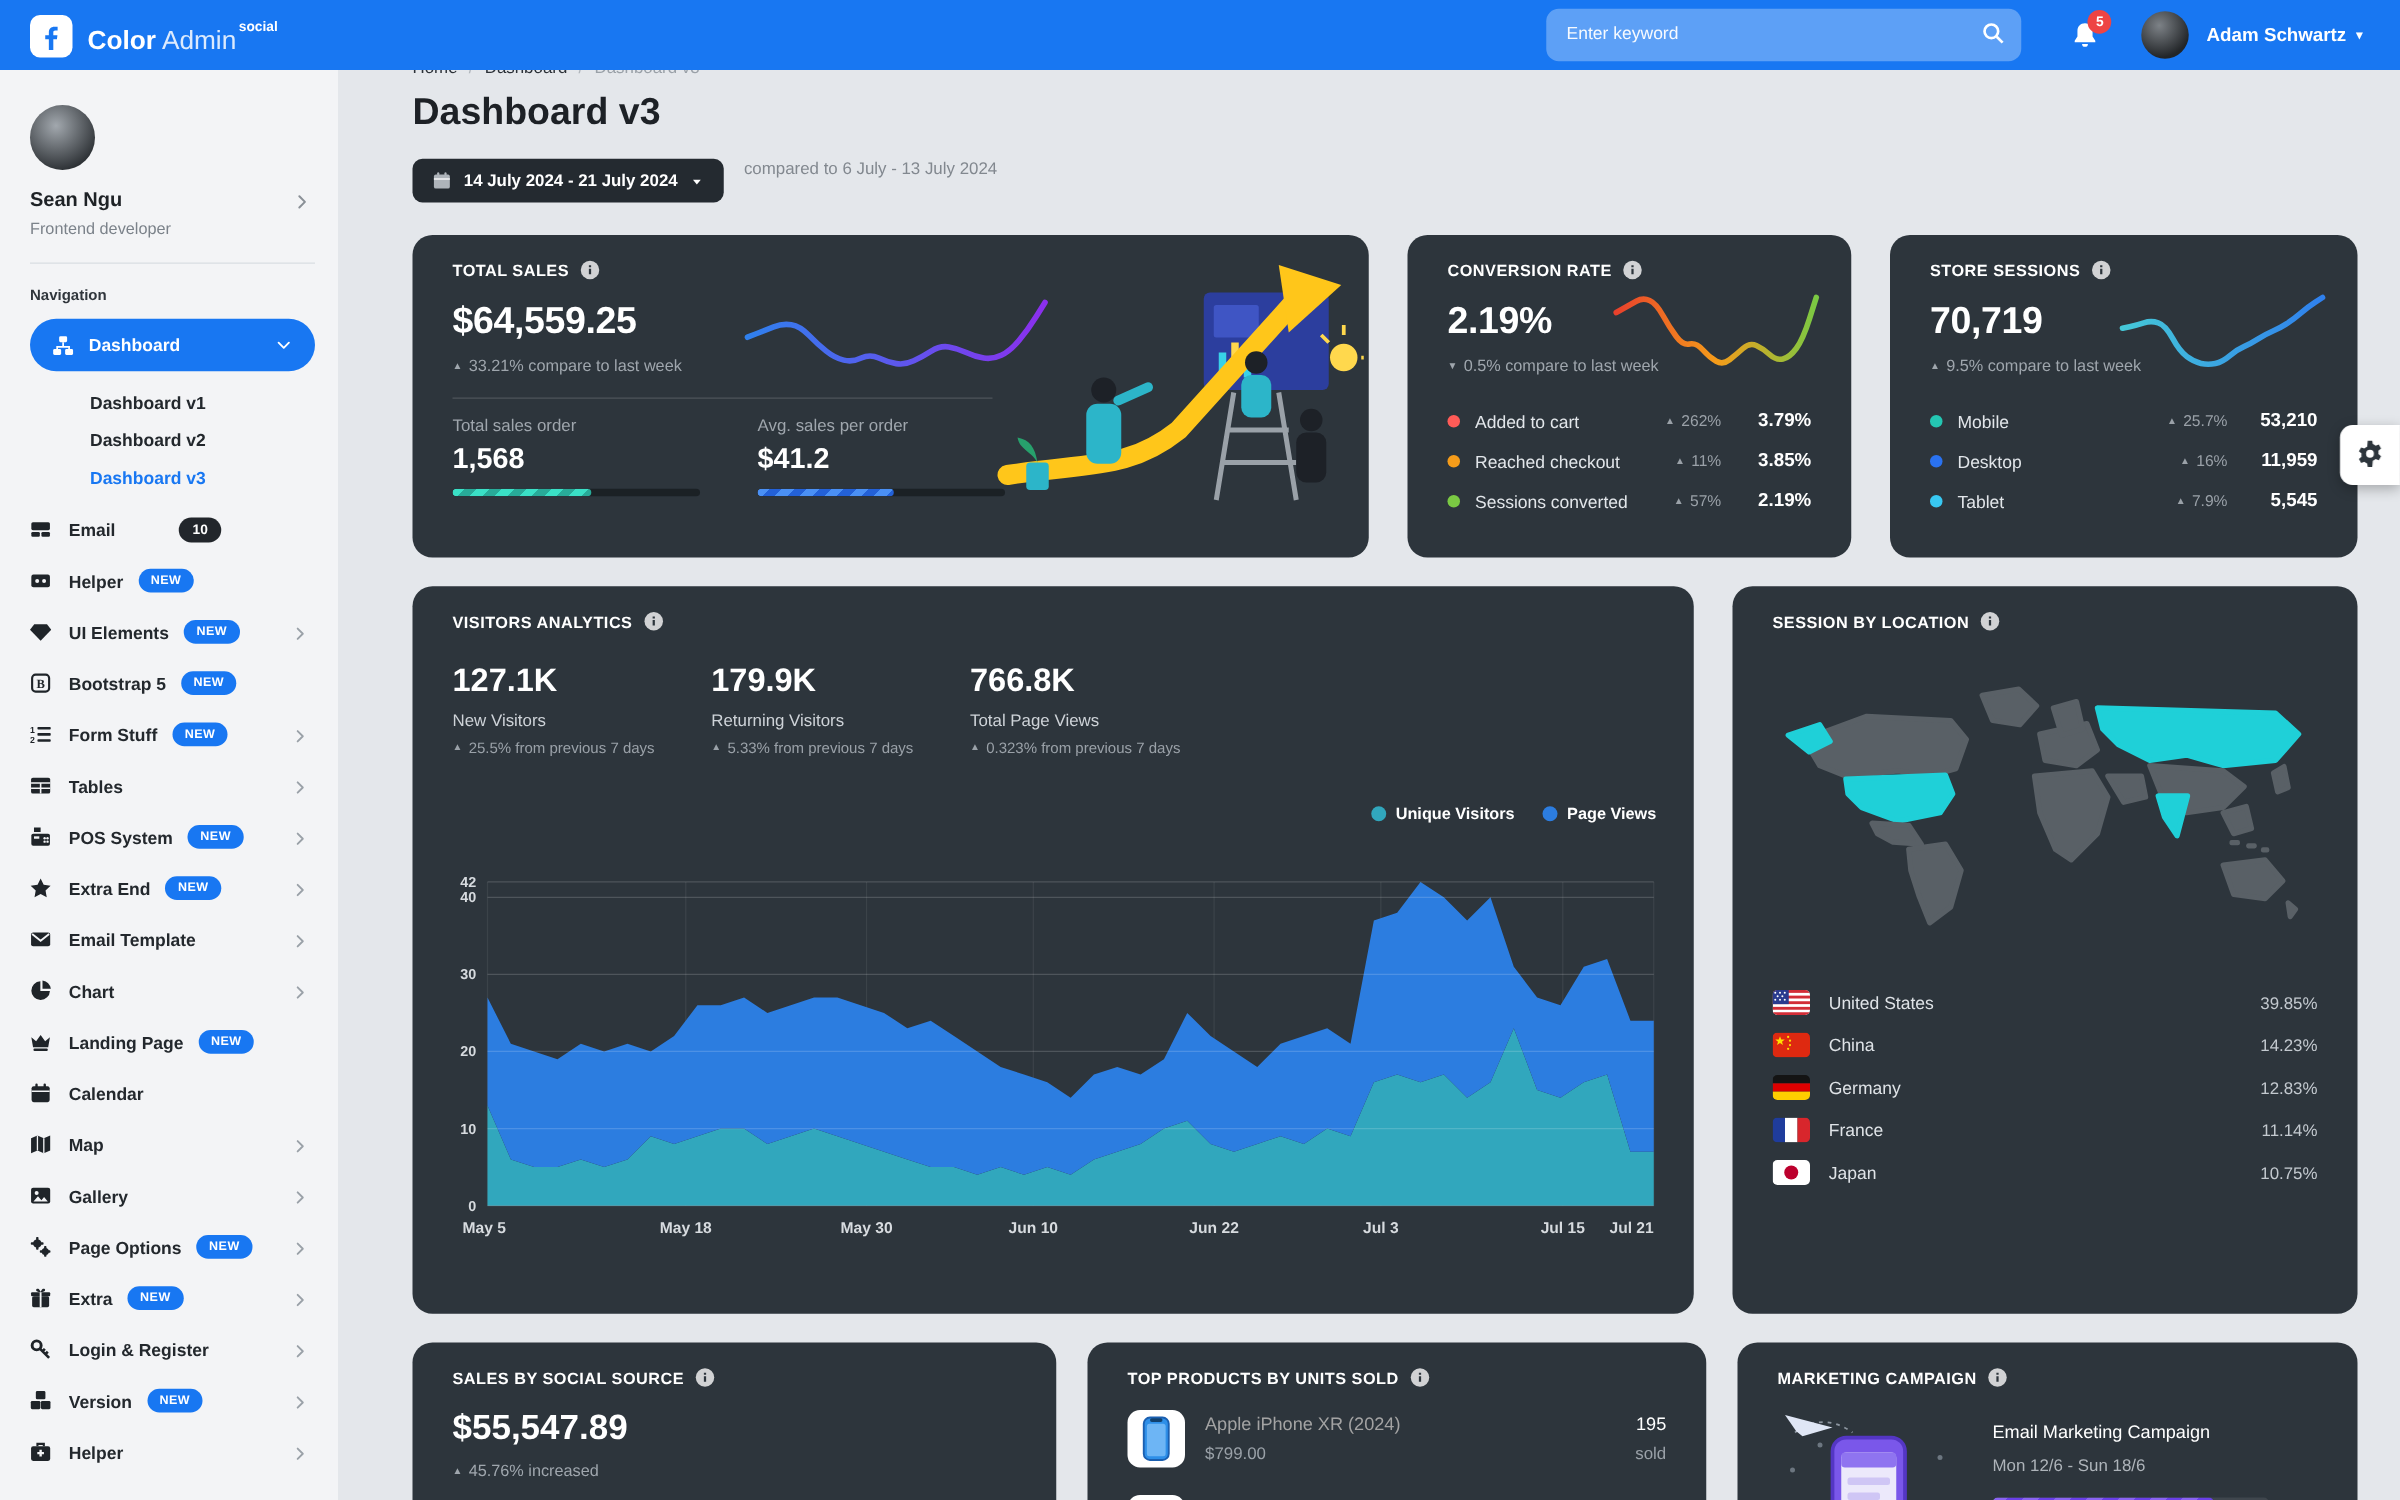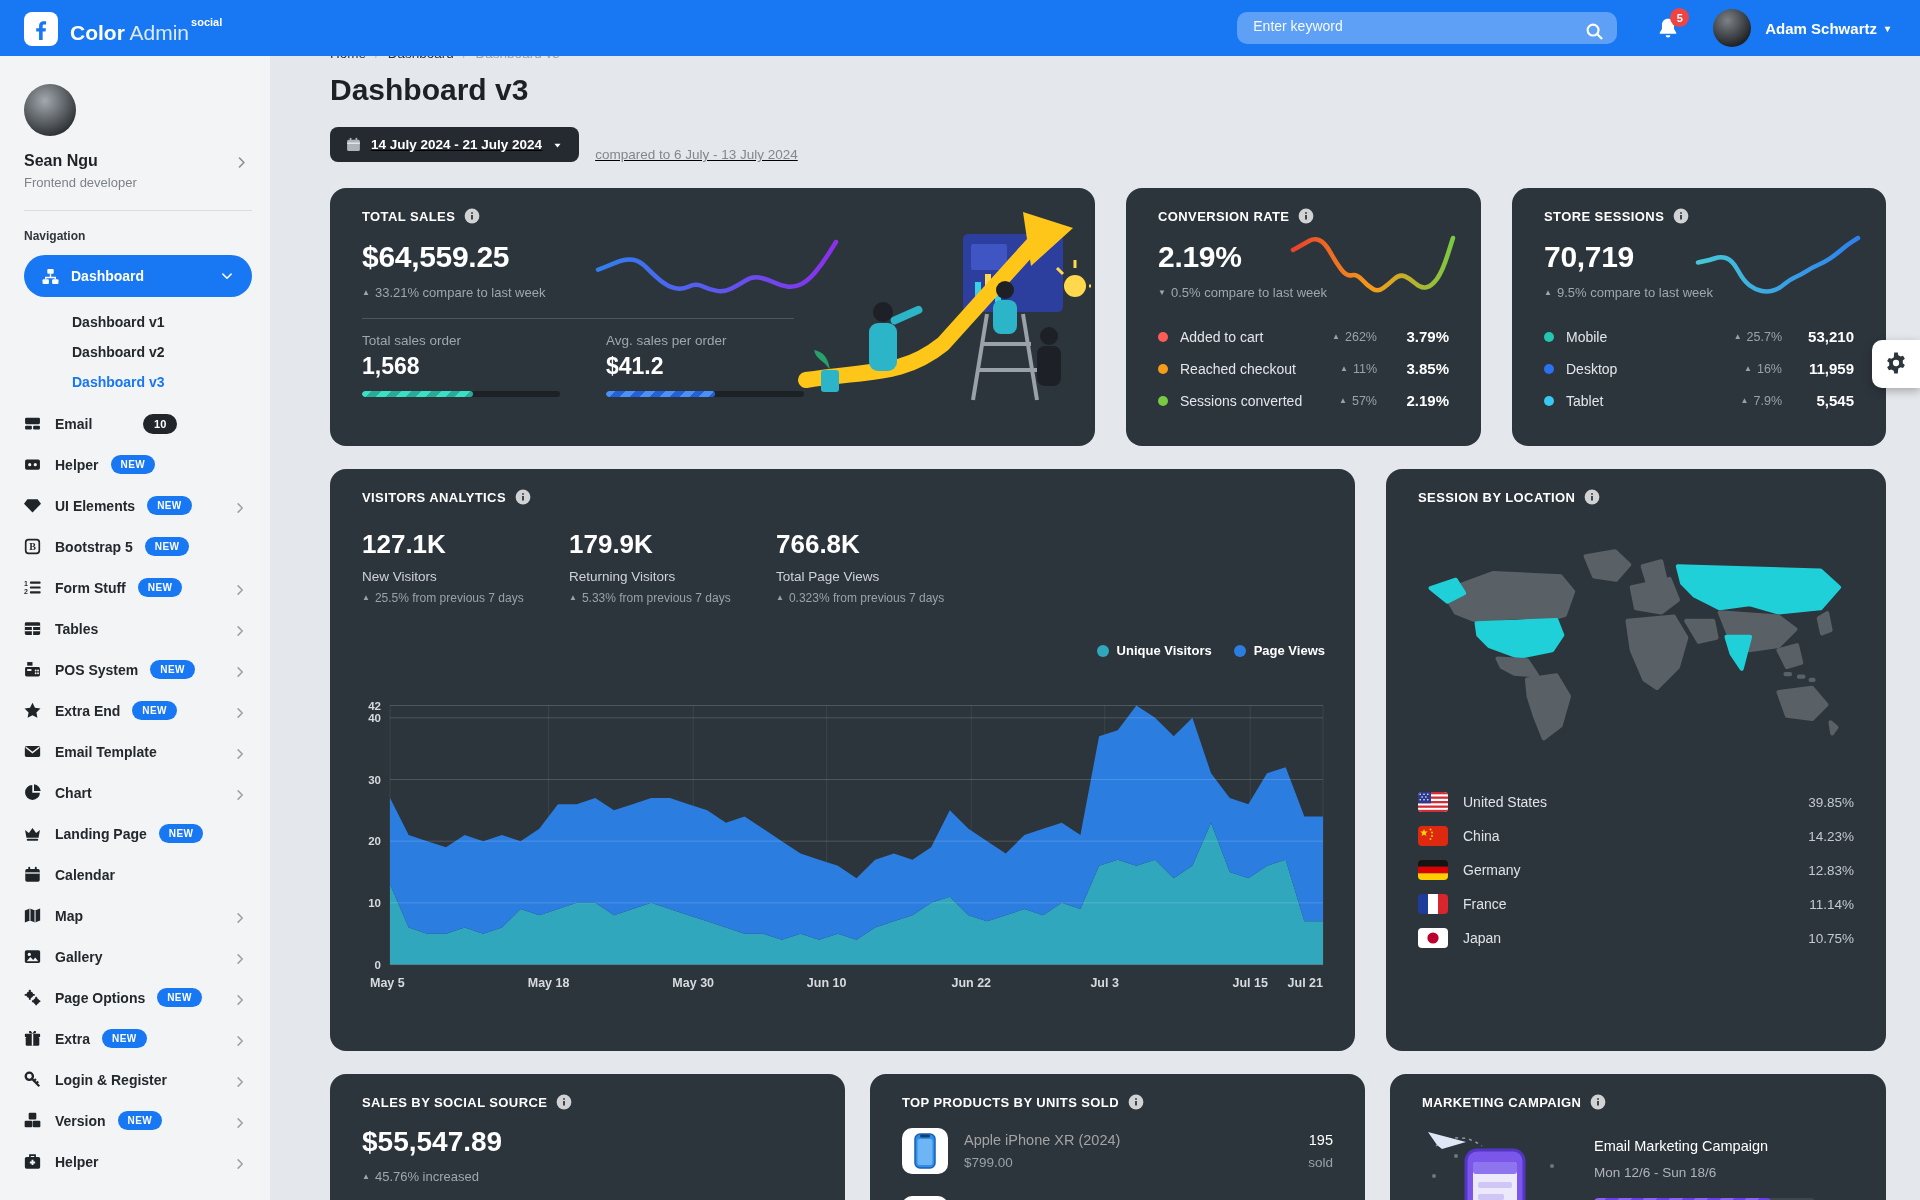--- a/index.html
+++ b/index.html
@@ -12,21 +12,21 @@
   .brand { display:flex; align-items:flex-start; gap:12px; color:#fff; }
   .fb-badge { width:34px; height:34px; background:#fff; border-radius:8px; display:flex;
     align-items:center; justify-content:center; margin-top:2px; }
   .fb-badge svg { width:22px; height:22px; }
   .brand-text { font-size:21px; margin-top:6px; }
   .brand-text b { font-weight:bold; }
   .brand-text .lite { font-weight:normal; opacity:.85; }
   .brand-sup { font-size:11px; font-weight:bold; vertical-align:14px; margin-left:2px; }
   .hdr-right { margin-left:auto; display:flex; align-items:center; }
   .search-wrap { position:relative; width:380px; }
-  .search-wrap input { width:100%; height:32px; border:none; outline:none; border-radius:10px;
+  .search-wrap input { width:100%; height:42px; border:none; outline:none; border-radius:10px;
     background:rgba(255,255,255,.3); color:#000000; font-size:14px; padding:0 44px 4px 16px;
     font-family:"Liberation Sans",sans-serif; }
   .search-wrap input::placeholder { color:rgba(255,255,255,.95); }
   .search-icon { position:absolute; right:13px; top:10px; width:19px; height:19px; color:#fff; }
   .search-icon svg { width:100%; height:100%; }
   .bell-wrap { position:relative; margin:0 34px 0 40px; width:22px; height:24px; color:#fff; cursor:pointer; }
   .bell-wrap svg { width:22px; height:24px; }
   .bell-badge { position:absolute; top:-8px; right:-10px; min-width:19px; height:19px; background:#ee4444;
     border-radius:10px; color:#fff; font-size:11px; font-weight:bold; display:flex;
     align-items:center; justify-content:center; padding:0 5px; }
@@ -74,21 +74,21 @@
     display:flex; align-items:center; justify-content:center; z-index:50; color:#2d353c; }
   .settings-btn svg { width:24px; height:24px; }
 
   
   .main { margin-left:270px; padding:46px 34px 0 60px; }
   .breadcrumb { font-size:13.5px; display:flex; }
   .crumb { color:#2b3138; cursor:pointer; }
   .crumb.muted { color:#9aa1a8; cursor:default; }
   .crumb:not(:last-child)::after { content:"/"; color:#b0b6bc; margin:0 9px; }
   h1.page-title { font-size:30px; font-weight:bold; color:#1d2126; margin:12px 0 20px; }
-  .date-row { display:flex; align-items:flex-end; gap:16px; margin-bottom:26px;text-decoration:underline; }
+  .date-row { display:flex; align-items:flex-start; gap:16px; margin-bottom:26px; }
   .date-btn { display:flex; align-items:center; gap:10px; background:#242a30; color:#fff; border:none;
     border-radius:8px; padding:10px 16px; font-size:13.5px; font-weight:bold; cursor:pointer;
     font-family:"Liberation Sans",sans-serif; }
   .date-btn .cal-ic { width:15px; height:15px; color:#aeb4ba; }
   .date-btn .cal-ic svg { width:100%; height:100%; }
   .date-btn .caret { width:11px; height:11px; color:#fff; }
   .date-btn .caret svg { width:100%; height:100%; }
   .date-compare { font-size:13.5px; color:#82888f; }
 
   .grid-row1 { display:grid; grid-template-columns:765px 355px 1fr; gap:31px; margin-bottom:23px; }

